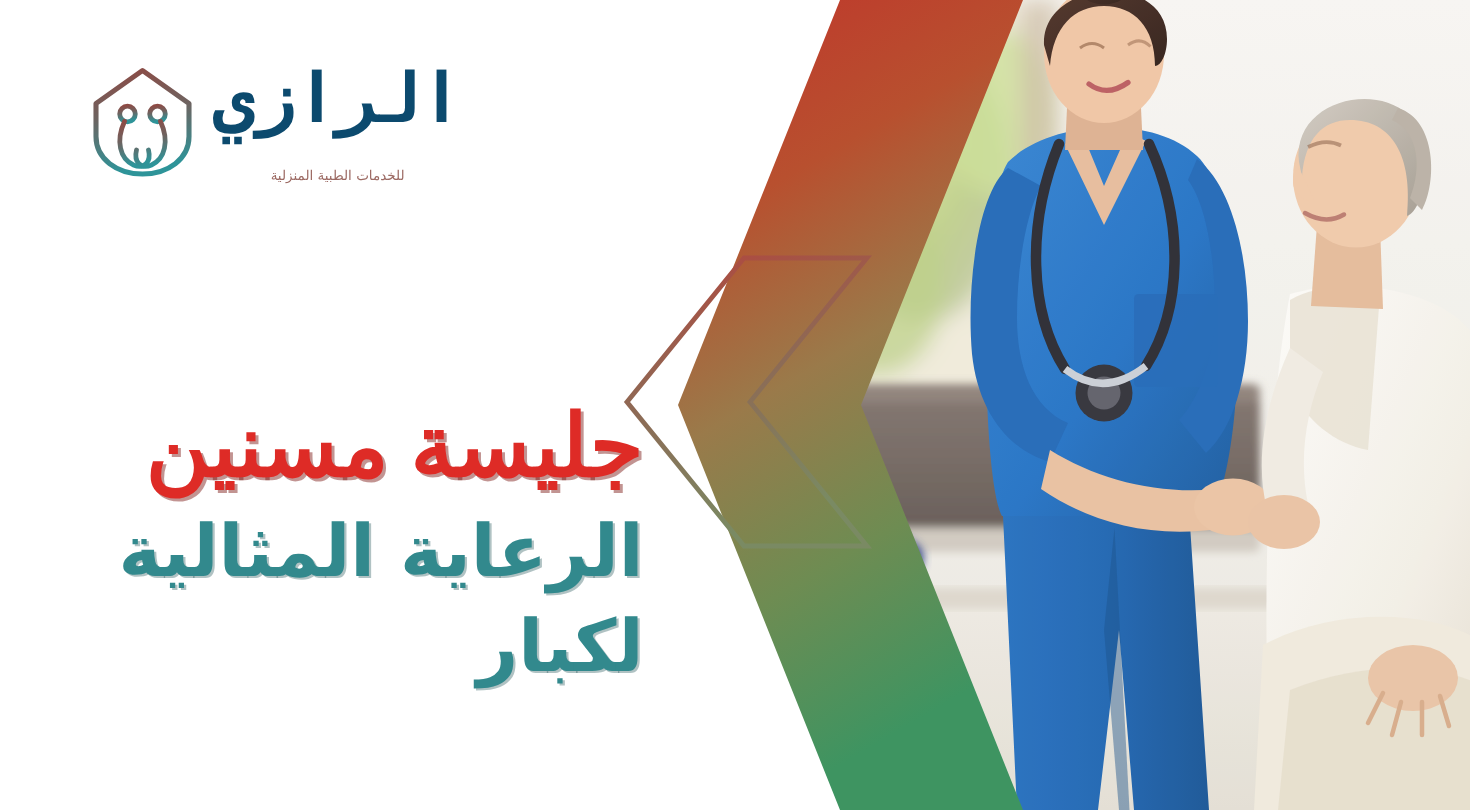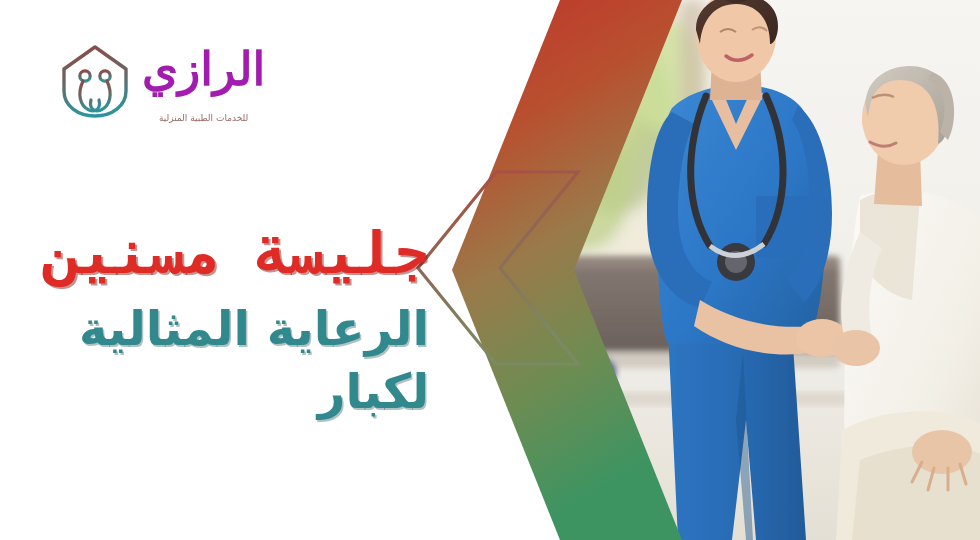--- a/index.html
+++ b/index.html
@@ -31,40 +31,41 @@
   }
 
   
   #logo{
     position:absolute; left:58px; top:42px;
     display:flex; align-items:flex-start; gap:10px;
   }
   #logo-mark{ width:74px; height:78px; flex:none; }
   #logo-text{ display:flex; flex-direction:column; align-items:center; padding-top:4px; }
   #logo-word{
-    font-family:Liberation Sans, sans-serif;
-    font-size:46px; font-weight:700; color:#a21caf;
+    font-family:Liberation Mono, monospace;
+    font-size:46px; font-weight:700; color:#0c4a6e;
     line-height:1; letter-spacing:-1px; direction:rtl;
   }
   #logo-sub{
     font-family:"DejaVu Sans", sans-serif;
     font-size:9px; color:#9C6A63; direction:rtl;
     margin-top:21px; letter-spacing:.5px; white-space:nowrap;
   }
 
   
   #headline-block{
     position:absolute; right:551px; top:228px;
     text-align:right; direction:rtl; width:400px;
   }
   #headline{
-    font-family:Liberation Mono, monospace;
+    font-family:Liberation Serif, serif;
     font-size:58px; font-weight:700; color:#DE2B26;
     line-height:1.02; white-space:nowrap;
     text-shadow:2px 2px 0 rgba(120,18,14,.45);
+    margin-top:40px;
   }
   #subhead{
     font-family:"DejaVu Sans", sans-serif;
     font-size:48px; font-weight:700; color:#32898D;
     line-height:1.30; margin-top:10px;
     text-shadow:1.5px 1.5px 0 rgba(30,80,82,.35);
   }
   .subhead-line{ display:block; }
 </style>
 </head>

